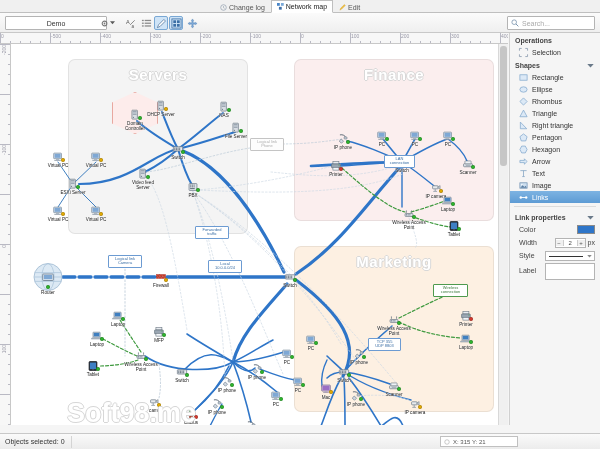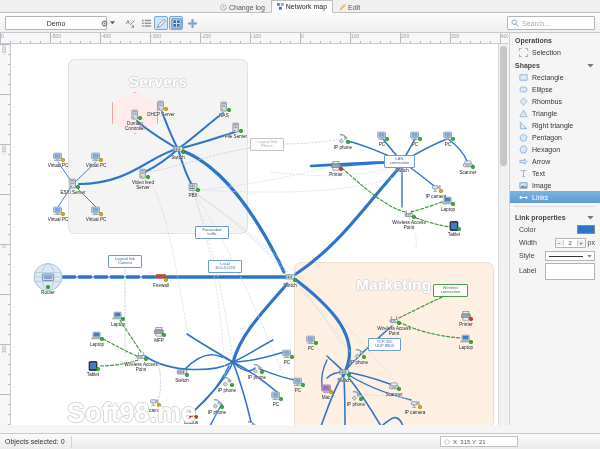--- a/index.html
+++ b/index.html
@@ -86,30 +86,30 @@
     position:absolute; left:498px; top:44px; width:10px; height:381px;
     background:#f0f0f0; border-left:1px solid #d8d8d8;
   }
   .scroll-thumb { position:absolute; left:1px; top:2px; width:7px; height:120px; background:#c6c6c6; border-radius:3px; }
 
   .zone {
     position:absolute; border-radius:7px;
     border:1px solid rgba(0,0,0,.07);
   }
   .zone-title {
-    position:absolute; width:100%; text-align:center; top:13px;
+    position:absolute; width:100%; text-align:center; top:6px;
     font-size:15px; font-weight:bold; letter-spacing:.5px;
     color:#ffffff; text-shadow:
       -1px 0 #d8d8d8, 0 -1px #d8d8d8, 1px 0 #d8d8d8, 0 1px #d8d8d8;
     pointer-events:none;
   }
   .zone-servers   { background:#f4f4f4; }
   .zone-finance   { background:#fbeeee; }
   .zone-sales     { background:#eef7e9; }
-  .zone-marketing { background:#fdf0e2;margin-top:16px; }
+  .zone-marketing { background:#fdf0e2; }
 
   .hexzone {
     position:absolute;
     background:#e3e3e3;
     clip-path:polygon(50% 0%,100% 25%,100% 75%,50% 100%,0% 75%,0% 25%);
   }
   .hex-title {
     position:absolute; bottom:7px; width:100%; text-align:center;
     font-size:11px; font-weight:bold; color:#fafafa;
     text-shadow:-1px 0 #cfcfcf,0 -1px #cfcfcf,1px 0 #cfcfcf,0 1px #cfcfcf;
@@ -415,20 +415,23 @@
       <div class="vtick" style="top: 350px;"></div>
       <div class="vtick minor" style="top: 360px;"></div>
       <div class="vtick minor" style="top: 370px;"></div>
       <div class="vtick minor" style="top: 380px;"></div>
     </div>
 
   <div class="canvas">
 
     <div class="zone zone-servers" style="left:57px;top:15px;width:180px;height:175px">
       <div class="zone-title">Servers</div>
+    </div>
+    <div class="zone zone-finance" style="left:283px;top:15px;width:200px;height:162px">
+      <div class="zone-title">Finance</div>
     </div>
     <div class="zone zone-marketing" style="left:283px;top:202px;width:200px;height:166px">
       <div class="zone-title">Marketing</div>
     </div>
     <div class="hex-dc" style="left:101px;top:48px"></div>
 
     <svg id="links" width="497" height="381" style="position:absolute;left:0;top:0;pointer-events:none">
         <path d="M52 233 H146" fill="none" stroke="#2e75c8" stroke-width="3.4" stroke-linecap="round" stroke-dasharray="12 4"></path>
         <path d="M156 233 H275" fill="none" stroke="#2e75c8" stroke-width="3.4" stroke-linecap="round"></path>
         <path d="M62 140 L47 118" fill="none" stroke="#3f7fc0" stroke-width="1" stroke-linecap="round"></path>

